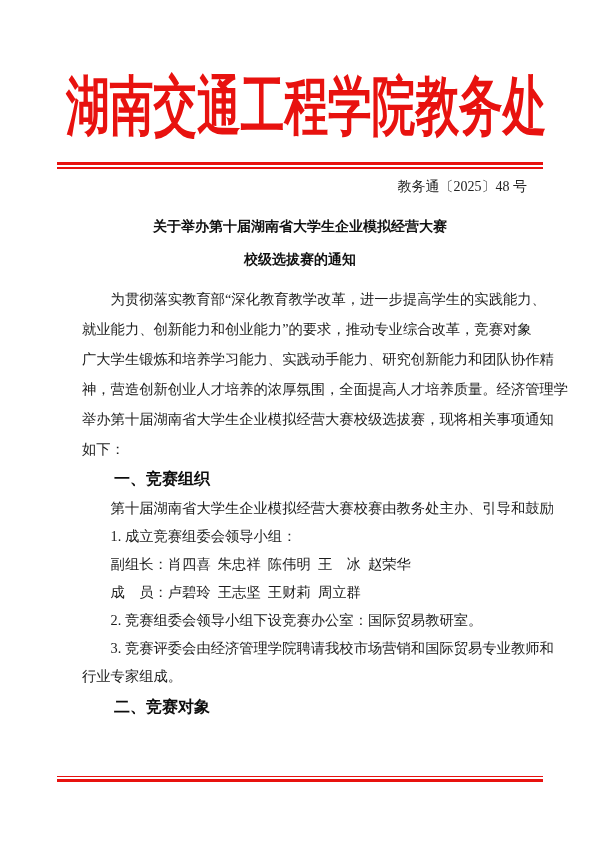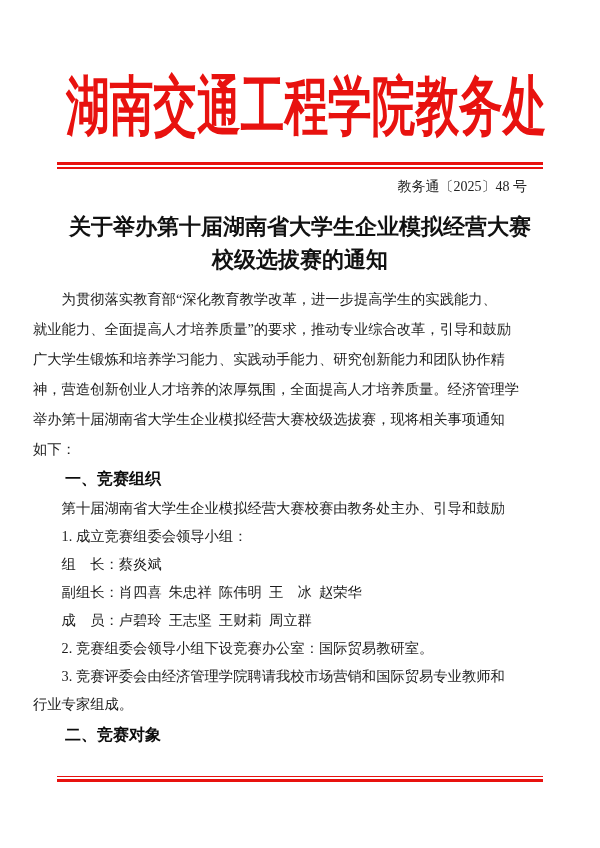--- a/index.html
+++ b/index.html
@@ -46,29 +46,29 @@
     text-align: right;
     font-size: 14px;
     line-height: 18px;
     color: #222;
     font-family: "Liberation Serif", "DejaVu Serif", serif;
     padding-left: 6px;
   }
   .doc-title {
     margin-top: 14px;
     text-align: center;
-    font-size: 22px;
+    font-size: 14px;
     line-height: 33px;
     font-weight: bold;
     color: #111;
     font-family: "Liberation Serif", "DejaVu Serif", serif;
   }
   .bodytext {
     margin-top: 8px;
-    padding: 0 33px;
+    padding: 0 82px;
     font-size: 14.3px;
     color: #1c1c1c;
   }
   .bodyline {
     display: block;
     line-height: 30px;
     white-space: pre;
   }
   .sec .bodyline { line-height: 28px; }
   .ind { text-indent: 2em; }
@@ -95,32 +95,31 @@
   <div class="doc-number">教务通〔2025〕48 号</div>
 
   <div class="doc-title">
     <div>关于举办第十届湖南省大学生企业模拟经营大赛</div>
     <div>校级选拔赛的通知</div>
   </div>
 
   <div class="bodytext">
 
     <span class="bodyline ind">为贯彻落实教育部“深化教育教学改革，进一步提高学生的实践能力、</span>
-    <span class="bodyline">就业能力、全面提高人才培养质量”的要求，推动专业综合改革，引导和鼓励</span>
+    <span class="bodyline">就业能力、创新能力和创业能力”的要求，推动专业综合改革，竞赛对象</span>
     <span class="bodyline">广大学生锻炼和培养学习能力、实践动手能力、研究创新能力和团队协作精</span>
     <span class="bodyline">神，营造创新创业人才培养的浓厚氛围，全面提高人才培养质量。经济管理学</span>
     <span class="bodyline">举办第十届湖南省大学生企业模拟经营大赛校级选拔赛，现将相关事项通知</span>
     <span class="bodyline">如下：</span>
 
     <span class="sec-heading">一、竞赛组织</span>
 
     <span class="sec">
       <span class="bodyline ind">第十届湖南省大学生企业模拟经营大赛校赛由教务处主办、引导和鼓励</span>
       <span class="bodyline ind">1. 成立竞赛组委会领导小组：</span>
-      <span class="bodyline ind">组　长：蔡炎斌</span>
       <span class="bodyline ind">副组长：肖四喜  朱忠祥  陈伟明  王　冰  赵荣华</span>
       <span class="bodyline ind">成　员：卢碧玲  王志坚  王财莉  周立群</span>
       <span class="bodyline ind">2. 竞赛组委会领导小组下设竞赛办公室：国际贸易教研室。</span>
       <span class="bodyline ind">3. 竞赛评委会由经济管理学院聘请我校市场营销和国际贸易专业教师和</span>
       <span class="bodyline">行业专家组成。</span>
     </span>
 
     <span class="sec-heading second">二、竞赛对象</span>
 
   </div>

